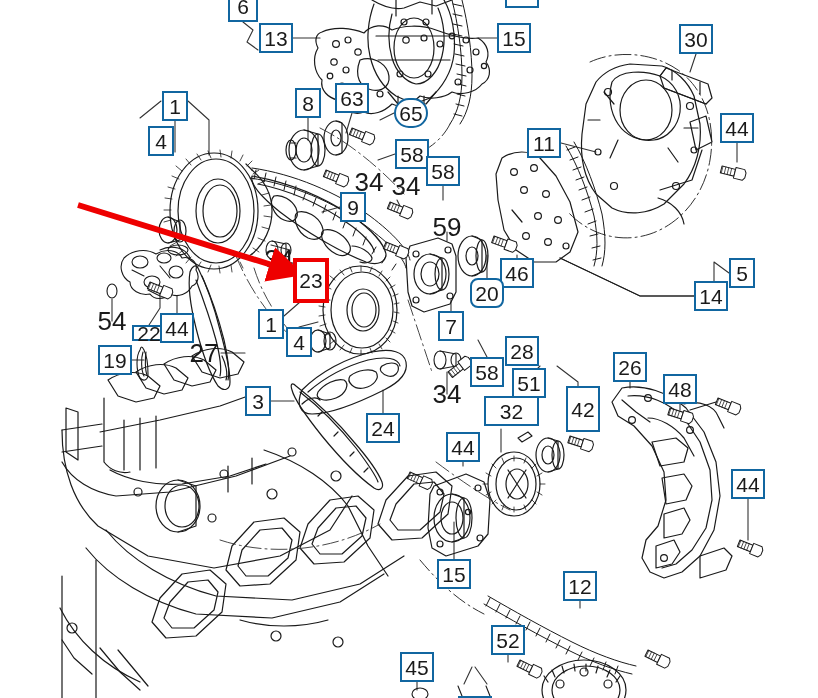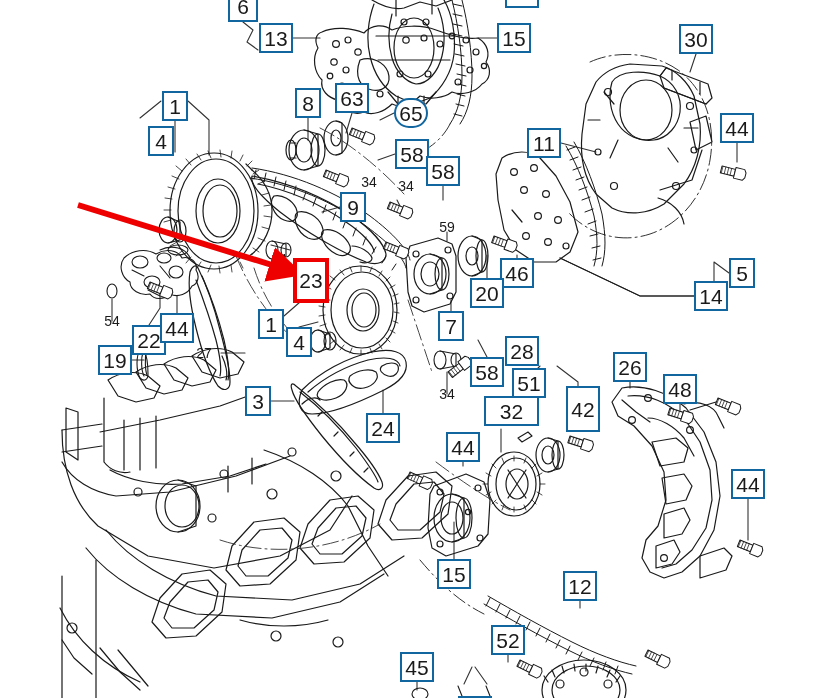--- a/index.html
+++ b/index.html
@@ -32,21 +32,21 @@
     line-height: 1;
     display: flex;
     align-items: center;
     justify-content: center;
     letter-spacing: 0px;
     z-index: 40;
   }
   .callout.plain {
     border: none;
     background: transparent;
-    font-size: 14px;
+    font-size: 26px;
   }
   .callout.highlight {
     border: 4px solid #ee0000;
     z-index: 60;
   }
   .callout.clipped-top {
     border-top: none;
   }
   #arrow-layer {
     position: absolute;
@@ -587,30 +587,30 @@
       <div class="callout" style="left: 527px; top: 128px; width: 34px; height: 30px;">11</div>
       <div class="callout" style="left: 720px; top: 113px; width: 34px; height: 30px;">44</div>
       <div class="callout" style="left: 148px; top: 126px; width: 26px; height: 30px;">4</div>
       <div class="callout" style="left: 395px; top: 139px; width: 34px; height: 30px;">58</div>
       <div class="callout" style="left: 426px; top: 156px; width: 34px; height: 30px;">58</div>
       <div class="callout plain" style="left: 352px; top: 168px; width: 34px; height: 28px;">34</div>
       <div class="callout plain" style="left: 389px; top: 172px; width: 34px; height: 28px;">34</div>
       <div class="callout" style="left: 340px; top: 192px; width: 26px; height: 30px;">9</div>
       <div class="callout plain" style="left: 430px; top: 213px; width: 34px; height: 28px;">59</div>
       <div class="callout" style="left: 500px; top: 258px; width: 34px; height: 30px;">46</div>
-      <div class="callout" style="left: 470px; top: 278px; width: 34px; height: 30px;">20</div>
+      <div class="callout" style="left: 470px; top: 278px; width: 34px; height: 30px; border-radius: 8px;">20</div>
       <div class="callout plain" style="left: 262px; top: 245px; width: 34px; height: 28px;">34</div>
       <div class="callout highlight" style="left: 293px; top: 258px; width: 36px; height: 45px;">23</div>
       <div class="callout" style="left: 729px; top: 258px; width: 26px; height: 30px;">5</div>
       <div class="callout" style="left: 694px; top: 281px; width: 34px; height: 30px;">14</div>
       <div class="callout" style="left: 258px; top: 309px; width: 26px; height: 30px;">1</div>
       <div class="callout" style="left: 286px; top: 327px; width: 26px; height: 30px;">4</div>
       <div class="callout" style="left: 438px; top: 311px; width: 26px; height: 30px;">7</div>
       <div class="callout plain" style="left: 95px; top: 307px; width: 34px; height: 28px;">54</div>
-      <div class="callout" style="left: 132px; top: 325px; width: 34px; height: 30px; text-align: right;">22</div>
+      <div class="callout" style="left: 132px; top: 325px; width: 34px; height: 16px; text-align: right;">22</div>
       <div class="callout" style="left: 160px; top: 313px; width: 34px; height: 30px;">44</div>
       <div class="callout" style="left: 98px; top: 345px; width: 34px; height: 30px;">19</div>
       <div class="callout plain" style="left: 187px; top: 339px; width: 34px; height: 28px;">27</div>
       <div class="callout" style="left: 470px; top: 357px; width: 34px; height: 30px;">58</div>
       <div class="callout plain" style="left: 430px; top: 380px; width: 34px; height: 28px;">34</div>
       <div class="callout" style="left: 505px; top: 336px; width: 34px; height: 30px;">28</div>
       <div class="callout" style="left: 512px; top: 368px; width: 34px; height: 30px;">51</div>
       <div class="callout" style="left: 566px; top: 386px; width: 34px; height: 46px;">42</div>
       <div class="callout" style="left: 613px; top: 352px; width: 34px; height: 30px;">26</div>
       <div class="callout" style="left: 663px; top: 374px; width: 34px; height: 30px;">48</div>

